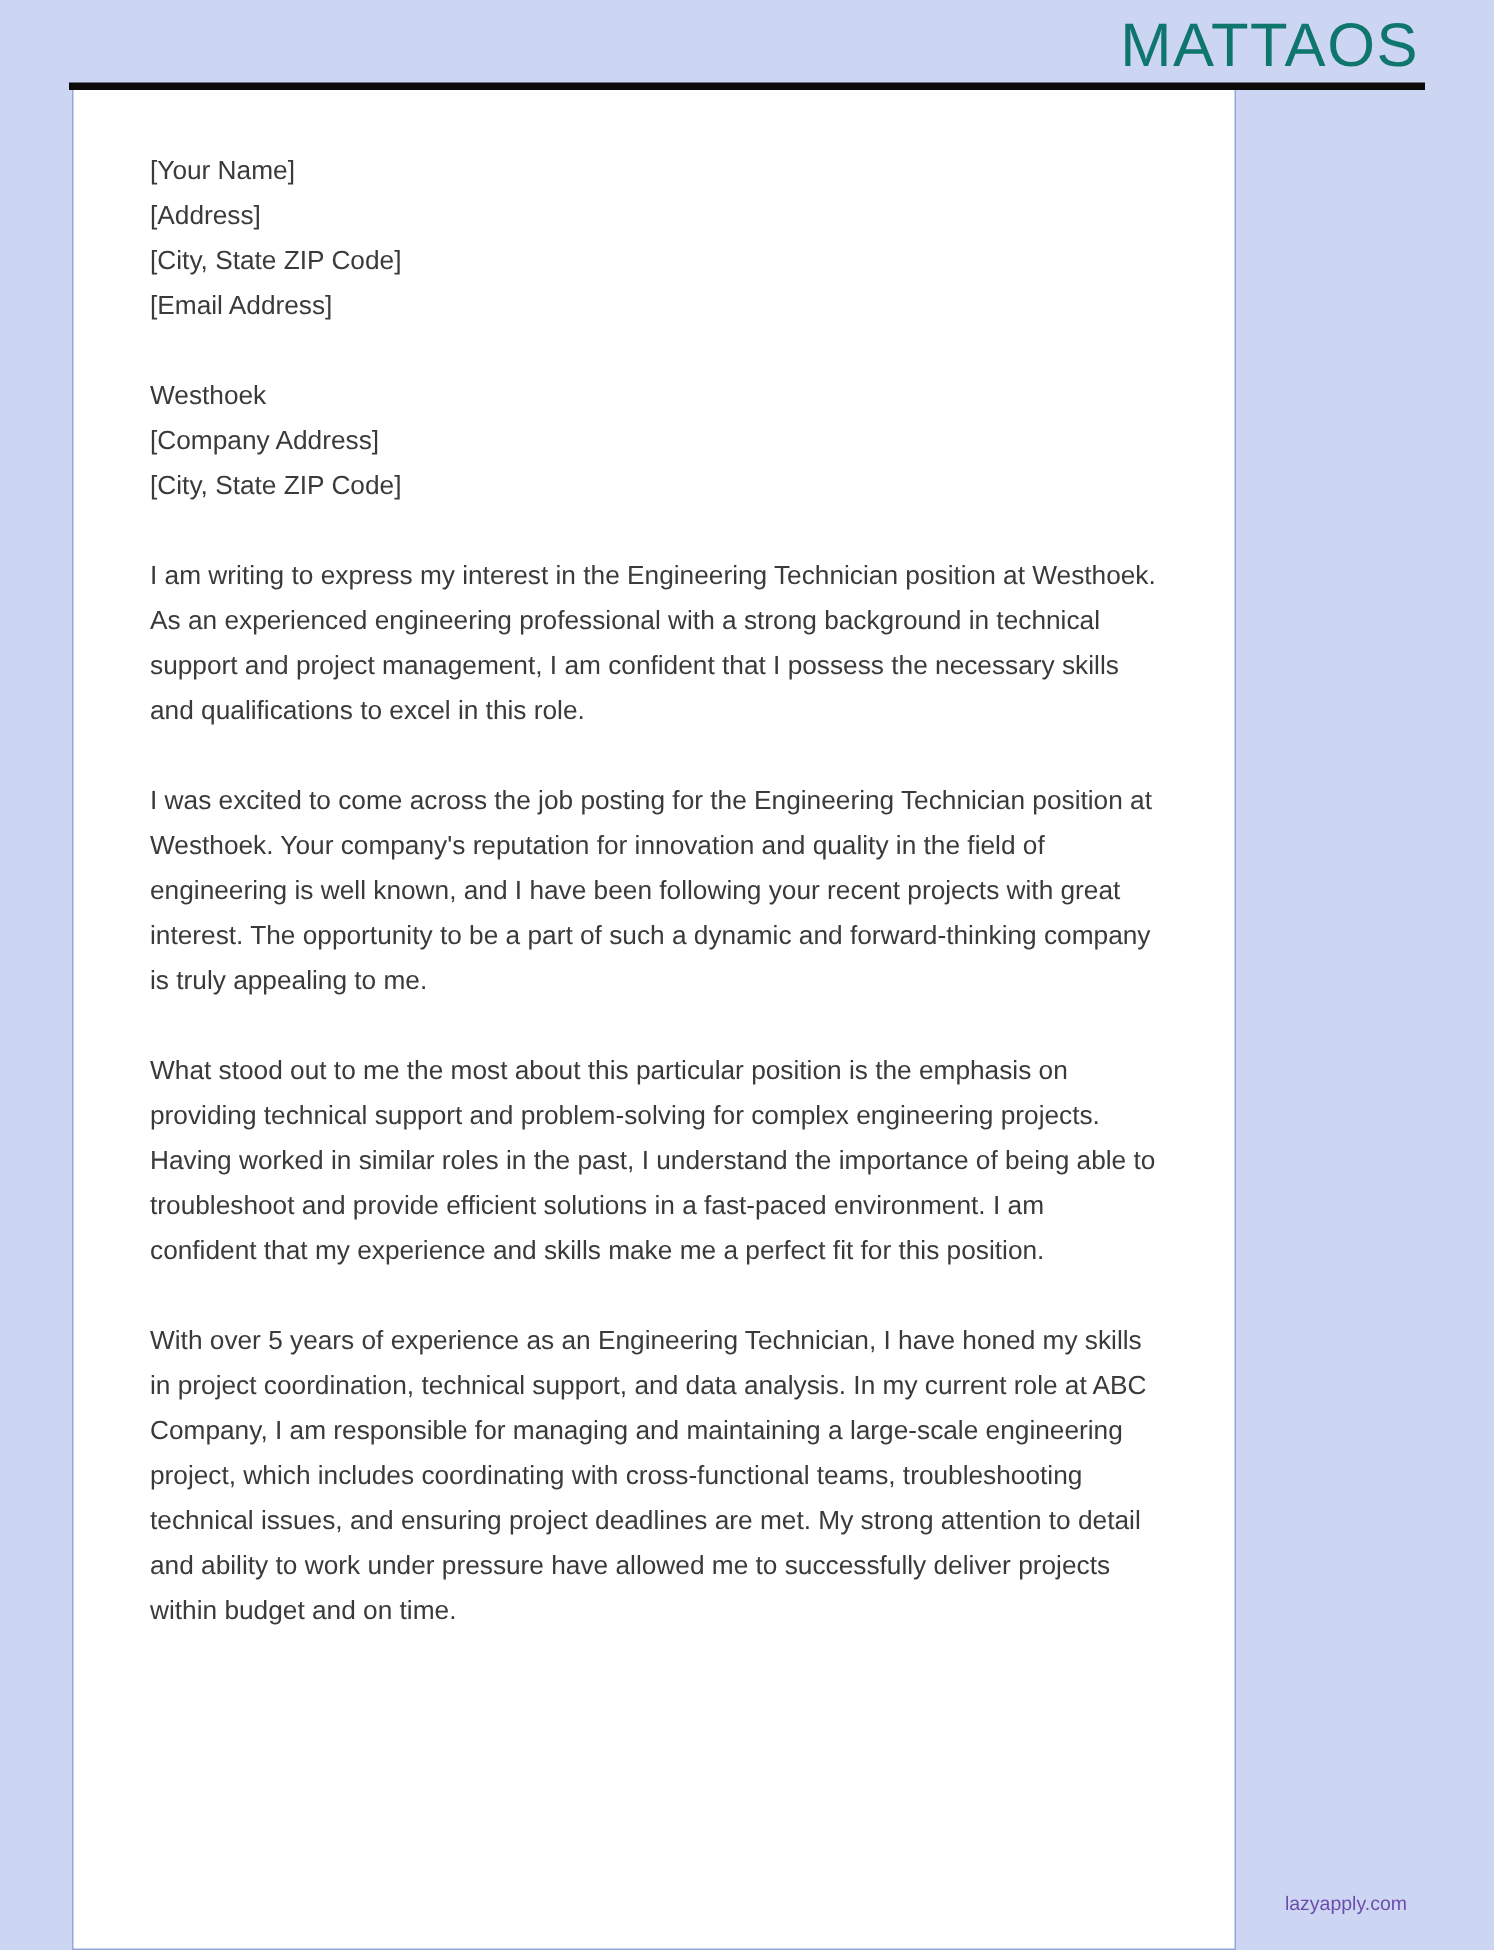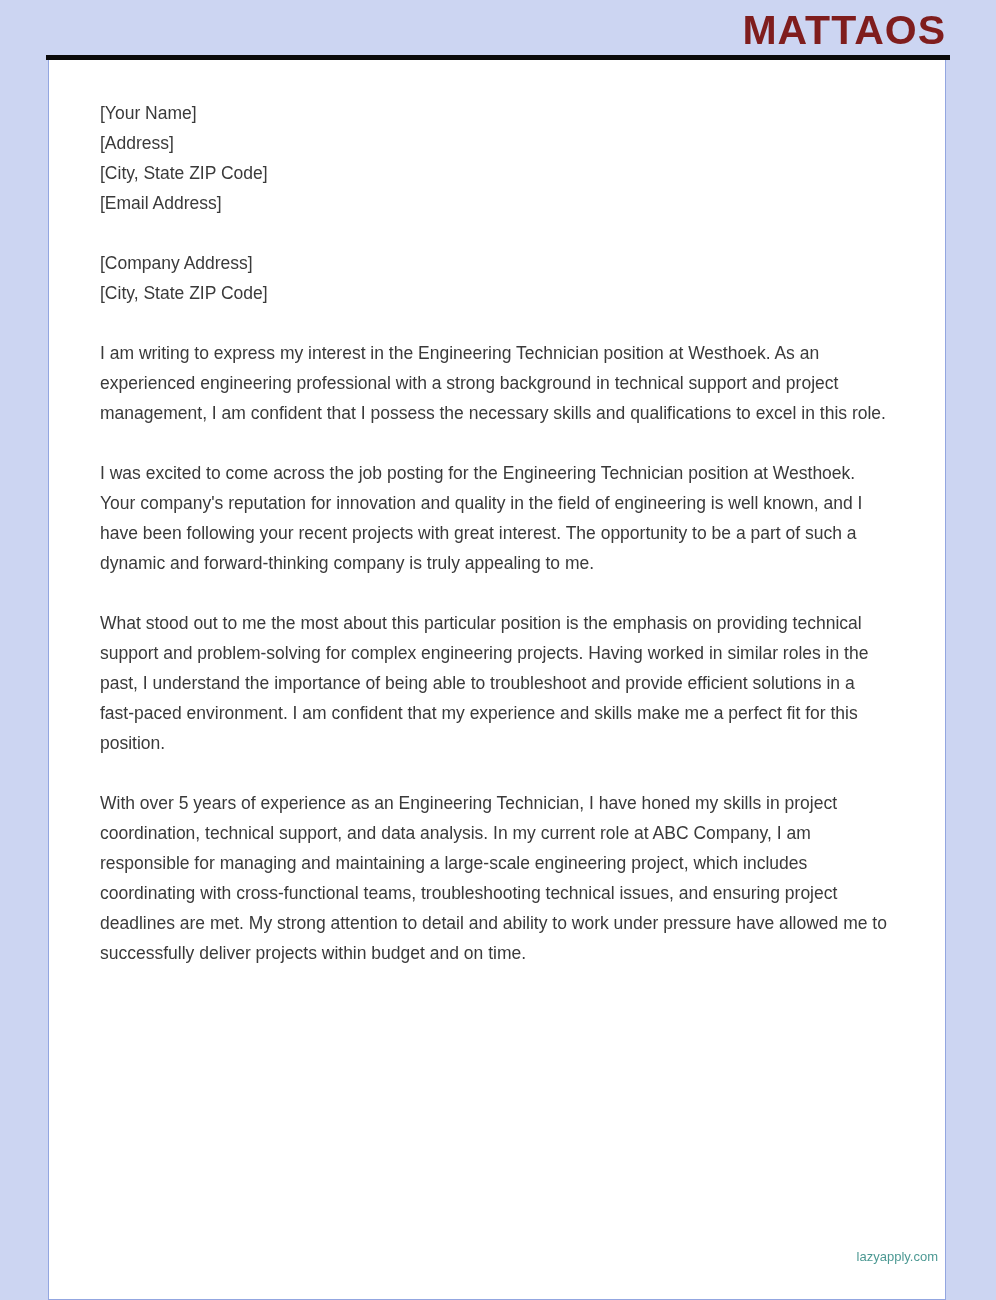--- a/index.html
+++ b/index.html
@@ -12,39 +12,39 @@
     background: #ccd5f2;
     position: relative;
     overflow: hidden;
     font-family: "Liberation Sans", sans-serif;
   }
   .brand {
     position: absolute;
     top: 10px;
     right: 50px;
     font-size: 41px;
-    font-weight: 700;
-    color: #7f1d1d;
+    font-weight: 400;
+    color: #0f766e;
     letter-spacing: 1px;
     line-height: 1;
   }
   .top-bar {
     position: absolute;
     left: 46px;
     top: 55px;
     width: 904px;
     height: 5px;
     background: #0a0a0a;
     z-index: 2;
   }
   .page {
     position: absolute;
     left: 48px;
     top: 58px;
-    width: 898px;
+    width: 776px;
     height: 1242px;
     background: #ffffff;
     border: 1px solid #93a6e0;
     border-top: none;
     box-sizing: border-box;
     overflow: hidden;
   }
   .letter {
     padding: 40px 52px 0 51px;
     color: #3a3a3a;
@@ -53,23 +53,23 @@
   }
   .block {
     margin-bottom: 30px;
   }
   .letter p {
     margin: 12px 0 30px 0;
   }
   .watermark {
     position: absolute;
     right: 58px;
-    bottom: 36px;
+    bottom: 24px;
     font-size: 13px;
-    color: #0f766e;
+    color: #4c1d95;
     opacity: 0.75;
     z-index: 3;
   }
 </style>
 </head>
 <body>
 
 <div class="brand">MATTAOS</div>
 
 <div class="top-bar"></div>
@@ -79,20 +79,21 @@
   <div class="letter">
 
     <div class="block">
         <div>[Your Name]</div>
         <div>[Address]</div>
         <div>[City, State ZIP Code]</div>
         <div>[Email Address]</div>
       </div>
 
     <div class="block">
+        <div>Westhoek</div>
         <div>[Company Address]</div>
         <div>[City, State ZIP Code]</div>
       </div>
 
 
     <div>
         <p>I am writing to express my interest in the Engineering Technician position at Westhoek. As an experienced engineering professional with a strong background in technical support and project management, I am confident that I possess the necessary skills and qualifications to excel in this role.</p>
         <p>I was excited to come across the job posting for the Engineering Technician position at Westhoek. Your company's reputation for innovation and quality in the field of engineering is well known, and I have been following your recent projects with great interest. The opportunity to be a part of such a dynamic and forward-thinking company is truly appealing to me.</p>
         <p>What stood out to me the most about this particular position is the emphasis on providing technical support and problem-solving for complex engineering projects. Having worked in similar roles in the past, I understand the importance of being able to troubleshoot and provide efficient solutions in a fast-paced environment. I am confident that my experience and skills make me a perfect fit for this position.</p>
         <p>With over 5 years of experience as an Engineering Technician, I have honed my skills in project coordination, technical support, and data analysis. In my current role at ABC Company, I am responsible for managing and maintaining a large-scale engineering project, which includes coordinating with cross-functional teams, troubleshooting technical issues, and ensuring project deadlines are met. My strong attention to detail and ability to work under pressure have allowed me to successfully deliver projects within budget and on time.</p>

